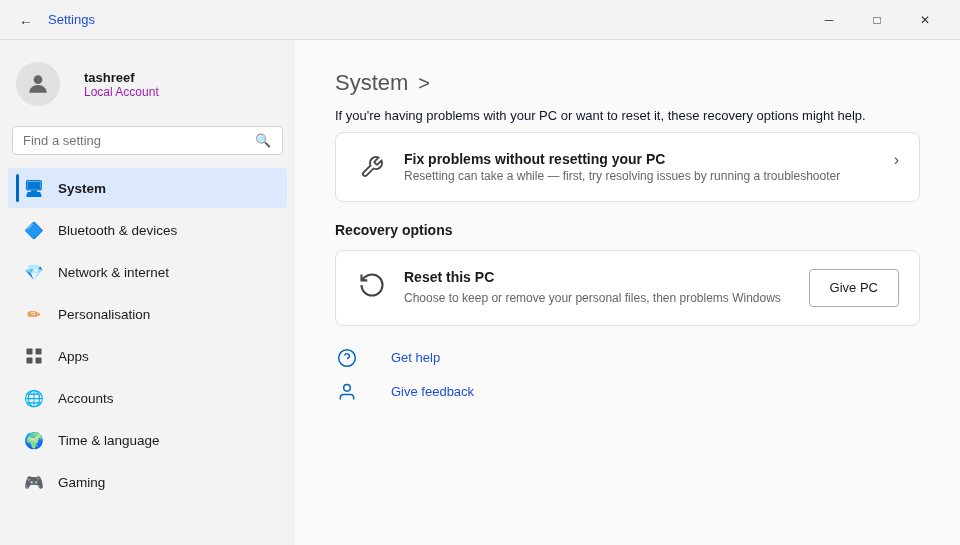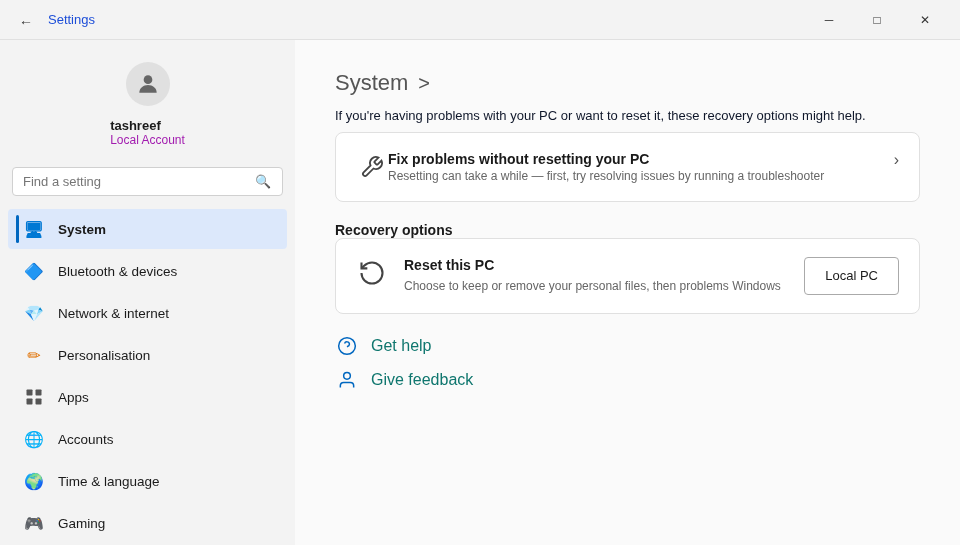--- a/index.html
+++ b/index.html
@@ -71,22 +71,21 @@
       flex-direction: column;
       padding: 12px 0;
       overflow-y: auto;
       flex-shrink: 0;
     }
 
     .user-profile {
       display: flex;
       align-items: center;
       padding: 10px 16px 20px 16px;
-      gap: 12px;
-      flex-direction: column;
+      gap: 24px;
     }
     .avatar {
       width: 44px;
       height: 44px;
       border-radius: 50%;
       background: #e0e0e0;
       display: flex;
       align-items: center;
       justify-content: center;
       color: #666;
@@ -192,20 +191,21 @@
     
     .card {
       background: white;
       border: 1px solid #e0e0e0;
       border-radius: 8px;
       margin-bottom: 20px;
     }
     .card-item {
       display: flex;
       padding: 18px 20px;
+      gap: 16px;
       cursor: pointer;
     }
     .card-icon {
       width: 32px;
       height: 32px;
       display: flex;
       align-items: center;
       justify-content: center;
       font-size: 20px;
       color: #444;
@@ -214,20 +214,21 @@
     .card-text { flex: 1; }
     .card-title { font-size: 14px; font-weight: 600; color: #1a1a1a; margin-bottom: 2px; }
     .card-desc { font-size: 12px; color: #666; }
     .card-chevron { color: #555; font-size: 16px; }
 
     
     .section-title {
       font-size: 14px;
       font-weight: 600;
       color: #1a1a1a;
+      margin-bottom: 12px;
     }
 
     .reset-card {
       background: white;
       border: 1px solid #e0e0e0;
       border-radius: 8px;
       padding: 18px 20px;
       display: flex;
       gap: 16px;
       margin-bottom: 20px;
@@ -261,23 +262,24 @@
     .link-icon {
       width: 24px;
       height: 24px;
       display: flex;
       align-items: center;
       justify-content: center;
       font-size: 16px;
       color: #0067c0;
     }
     .link-text {
-      font-size: 16px;
-      color: #0f766e;
+      font-size: 13px;
+      color: #1d4ed8;
       text-decoration: none;
+      margin-left: 20px;
     }
 
     
     .icon-system { color: #0078d4; }
     .icon-bluetooth { color: #4a90d9; }
     .icon-network { color: #4a90d9; }
     .icon-personalisation { color: #e07000; }
     .icon-apps { color: #555; }
     .icon-accounts { color: #2ea043; }
     .icon-time { color: #4a90d9; }
@@ -398,21 +400,21 @@
       <div class="card-icon">
         <svg width="28" height="28" viewBox="0 0 24 24" fill="none" stroke="#444" stroke-width="1.8">
           <path d="M3 12a9 9 0 1 0 9-9 9.75 9.75 0 0 0-6.74 2.74L3 8"></path>
           <path d="M3 3v5h5"></path>
         </svg>
       </div>
       <div class="reset-info">
         <div class="reset-title">Reset this PC</div>
         <div class="reset-desc">Choose to keep or remove your personal files, then problems Windows</div>
       </div>
-      <button class="reset-btn">Local PC</button>
+      <button class="reset-btn">Give PC</button>
     </div>
 
     <div class="links-section">
       <div class="link-item">
         <span class="link-icon">
           <svg width="20" height="20" viewBox="0 0 24 24" fill="none" stroke="#0067c0" stroke-width="1.8">
             <circle cx="12" cy="12" r="10"></circle>
             <path d="M9.09 9a3 3 0 0 1 5.83 1c0 2-3 3-3 3"></path>
             <line x1="12" y1="17" x2="12.01" y2="17" stroke-width="2.5"></line>
           </svg>

